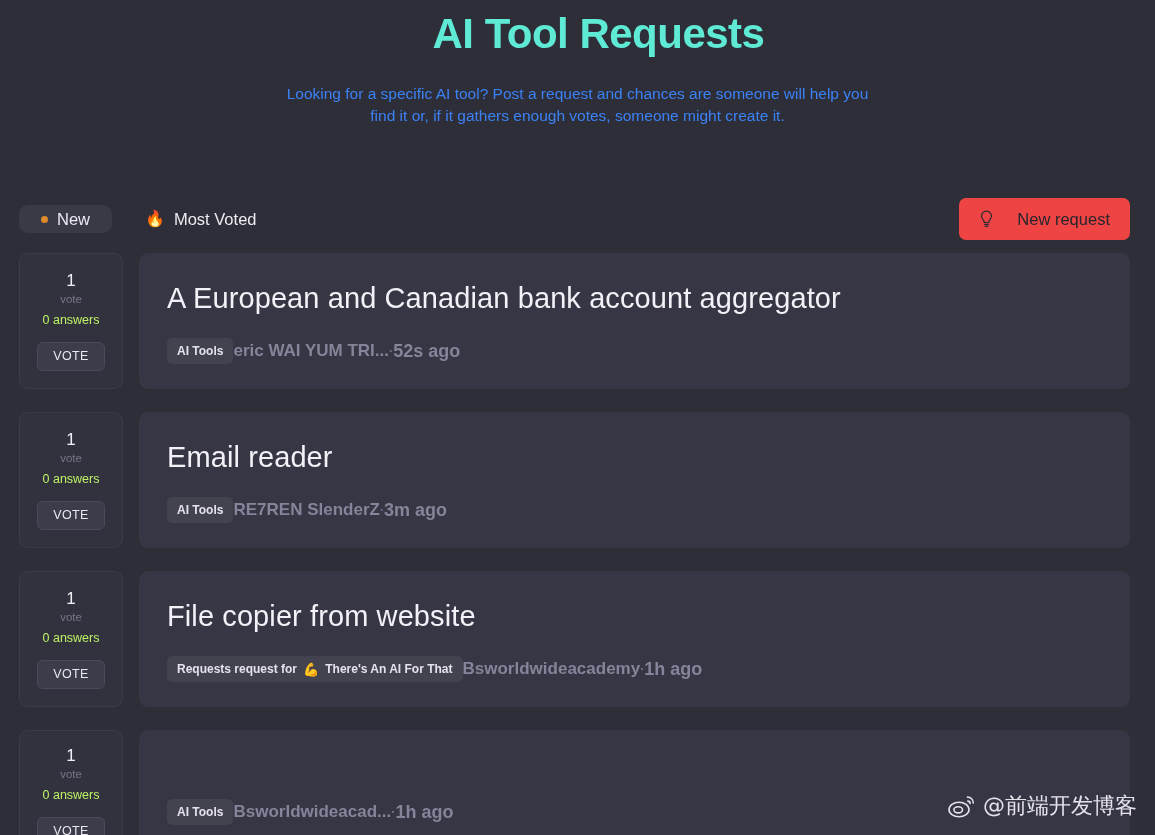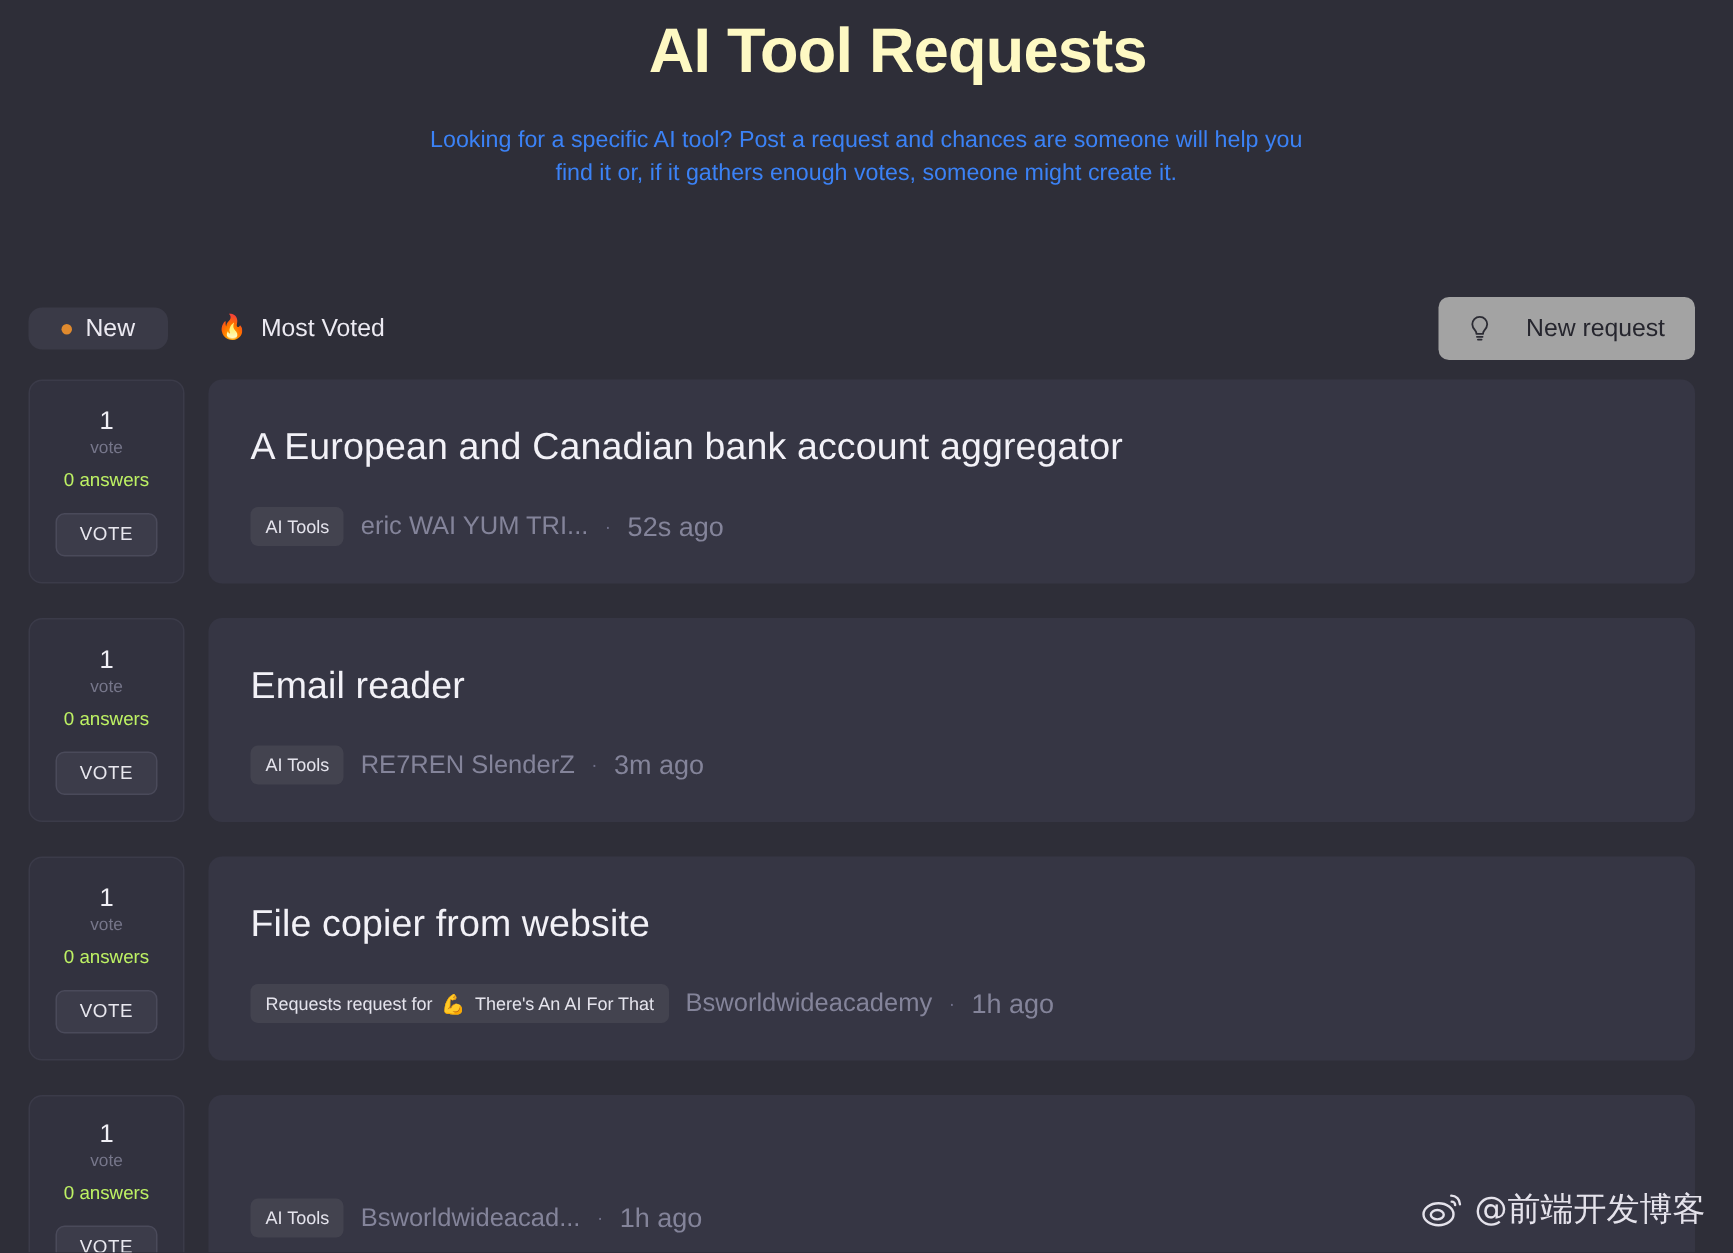--- a/index.html
+++ b/index.html
@@ -17,21 +17,21 @@
     height: 835px;
     background: #2e2e38;
     overflow: hidden;
   }
 
   
   .header { padding-top: 8px; text-align: center; }
   .page-title {
     font-size: 42px;
     font-weight: bold;
-    color: #fef9c3;
+    color: #5eead4;
     letter-spacing: -0.5px;
     line-height: 1.25;
     padding-left: 42px;
   }
   .page-subtitle {
     margin: 0 auto;
     padding-top: 22px;
     width: 600px;
     font-size: 15.5px;
     line-height: 22px;
@@ -75,21 +75,21 @@
   .tab .fire { font-size: 16px; line-height: 1; }
 
   .new-request {
     display: flex;
     align-items: center;
     gap: 23px;
     height: 42px;
     padding: 0 20px;
     border: none;
     border-radius: 7px;
-    background: #a3a3a3;
+    background: #ef4444;
     color: #26262e;
     font-size: 16.5px;
     font-family: "Liberation Sans", sans-serif;
     cursor: pointer;
     white-space: nowrap;
   }
   .bulb { width: 15px; height: 18px; display: block; }
 
   
   .rows {
@@ -153,32 +153,33 @@
     background: #363644;
     border-radius: 9px;
     padding: 31px 28px 25px;
     display: flex;
     flex-direction: column;
     justify-content: center;
     cursor: pointer;
     min-height: 132px;
   }
   .card-title {
-    font-size: 25px;
+    font-size: 29px;
     font-weight: 400;
     color: #f2f1f7;
     line-height: 28px;
     letter-spacing: 0.1px;
   }
   .card-meta {
     display: flex;
     align-items: center;
-    gap: 11px;
+    gap: 0;
     margin-top: 26px;
     flex-wrap: nowrap;
+    font-weight: bold;
   }
   .tag {
     display: inline-flex;
     align-items: center;
     gap: 6px;
     background: #43434f;
     color: #e4e3ec;
     font-size: 12px;
     border-radius: 5px;
     padding: 6px 10px;

